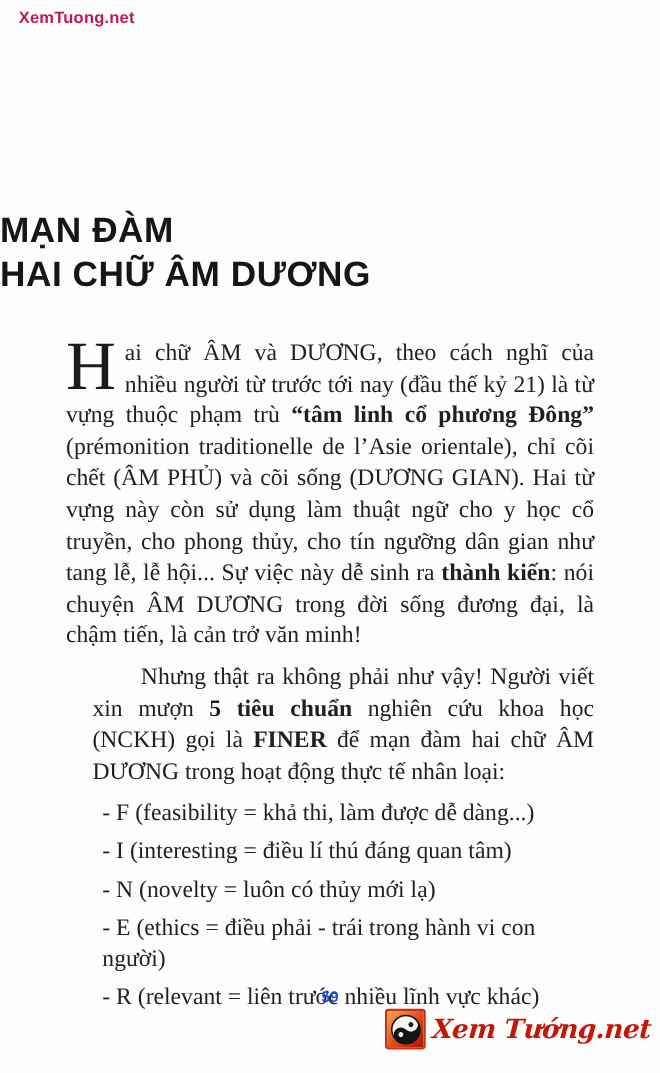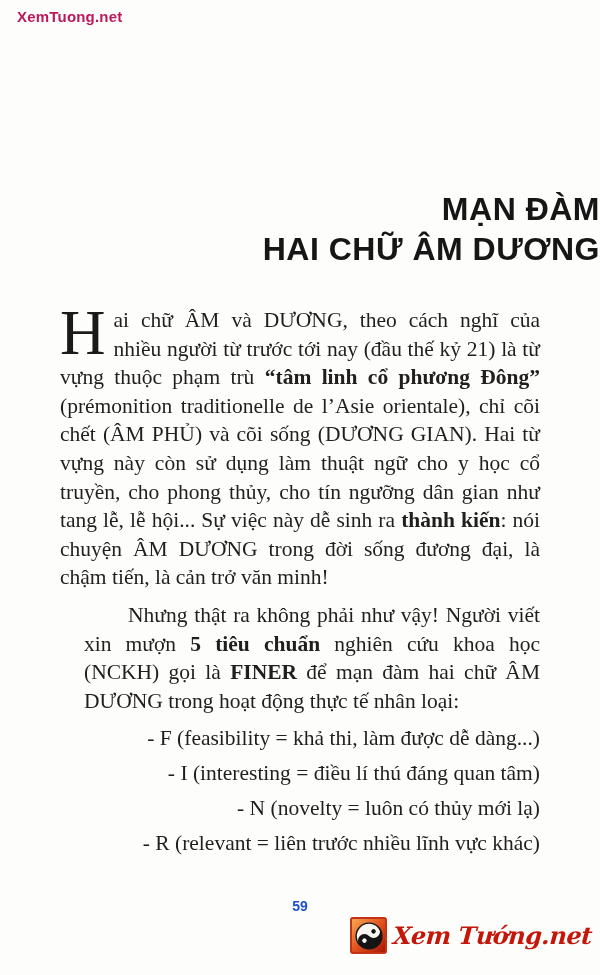--- a/index.html
+++ b/index.html
@@ -9,21 +9,21 @@
     font-family:"Liberation Serif", serif;
   }
   .watermark-top{
     position:absolute;left:17px;top:8px;
     font-family:"Liberation Sans", sans-serif;
     font-weight:bold;font-size:15px;color:#be185d;
     letter-spacing:.2px;text-decoration:none;cursor:pointer;
   }
   .title{
     position:absolute;top:189px;left:0;right:0;
-    text-align:right;
+    text-align:left;
     font-family:"Liberation Sans", sans-serif;
     font-weight:bold;font-size:32px;line-height:40px;
     color:#161616;letter-spacing:.5px;
   }
   .content{
     position:absolute;left:60px;top:306px;width:480px;
     font-size:21.5px;line-height:28.6px;color:#211f1d;
     text-align:justify;
   }
   .para{margin:0;}
@@ -31,21 +31,21 @@
   .dropcap{
     float:left;
     font-size:63px;line-height:49px;
     padding:3px 8px 0 0;
     color:#1b1a18;
   }
   .indent{text-indent:44px;margin-left:24px;}
   b{font-weight:bold;}
   .finer{
     list-style:none;margin:9px 0 0;padding:0;
-    text-align:right;
+    text-align:left;
   }
   .finer li{margin:7px 0 0 33px;line-height:28px;}
   .page-number{
     position:absolute;top:898px;left:0;right:0;
     text-align:center;
     font-family:"Liberation Sans", sans-serif;
     font-weight:bold;font-size:14px;color:#1d4ed8;
   }
   .footer-logo{
     position:absolute;top:917px;right:8px;
@@ -80,20 +80,21 @@
 <div class="content">
 
   <p class="para"><span class="dropcap">H</span><span>ai chữ ÂM và DƯƠNG, theo cách nghĩ của nhiều người từ trước tới nay (đầu thế kỷ 21) là từ vựng thuộc phạm trù </span><b>“tâm linh cổ phương Đông”</b><span> (prémonition traditionelle de l’Asie orientale), chỉ cõi chết (ÂM PHỦ) và cõi sống (DƯƠNG GIAN). Hai từ vựng này còn sử dụng làm thuật ngữ cho y học cổ truyền, cho phong thủy, cho tín ngưỡng dân gian như tang lễ, lễ hội... Sự việc này dễ sinh ra </span><b>thành kiến</b><span>: nói chuyện ÂM DƯƠNG trong đời sống đương đại, là chậm tiến, là cản trở văn minh!</span></p>
 
   <p class="para indent"><span>Nhưng thật ra không phải như vậy! Người viết xin mượn </span><b>5 tiêu chuẩn</b><span> nghiên cứu khoa học (NCKH) gọi là </span><b>FINER</b><span> để mạn đàm hai chữ ÂM DƯƠNG trong hoạt động thực tế nhân loại:</span></p>
 
   <ul class="finer">
     <li>- F (feasibility = khả thi, làm được dễ dàng...)</li>
     <li>- I (interesting = điều lí thú đáng quan tâm)</li>
     <li>- N (novelty = luôn có thủy mới lạ)</li>
+    <li>- E (ethics = điều phải - trái trong hành vi con người)</li>
     <li>- R (relevant = liên trước nhiều lĩnh vực khác)</li>
   </ul>
 
 </div>
 
 <div class="page-number">59</div>
 
 <div class="footer-logo">
   <span class="logo-box">
     <svg width="28" height="28" viewBox="0 0 100 100">

